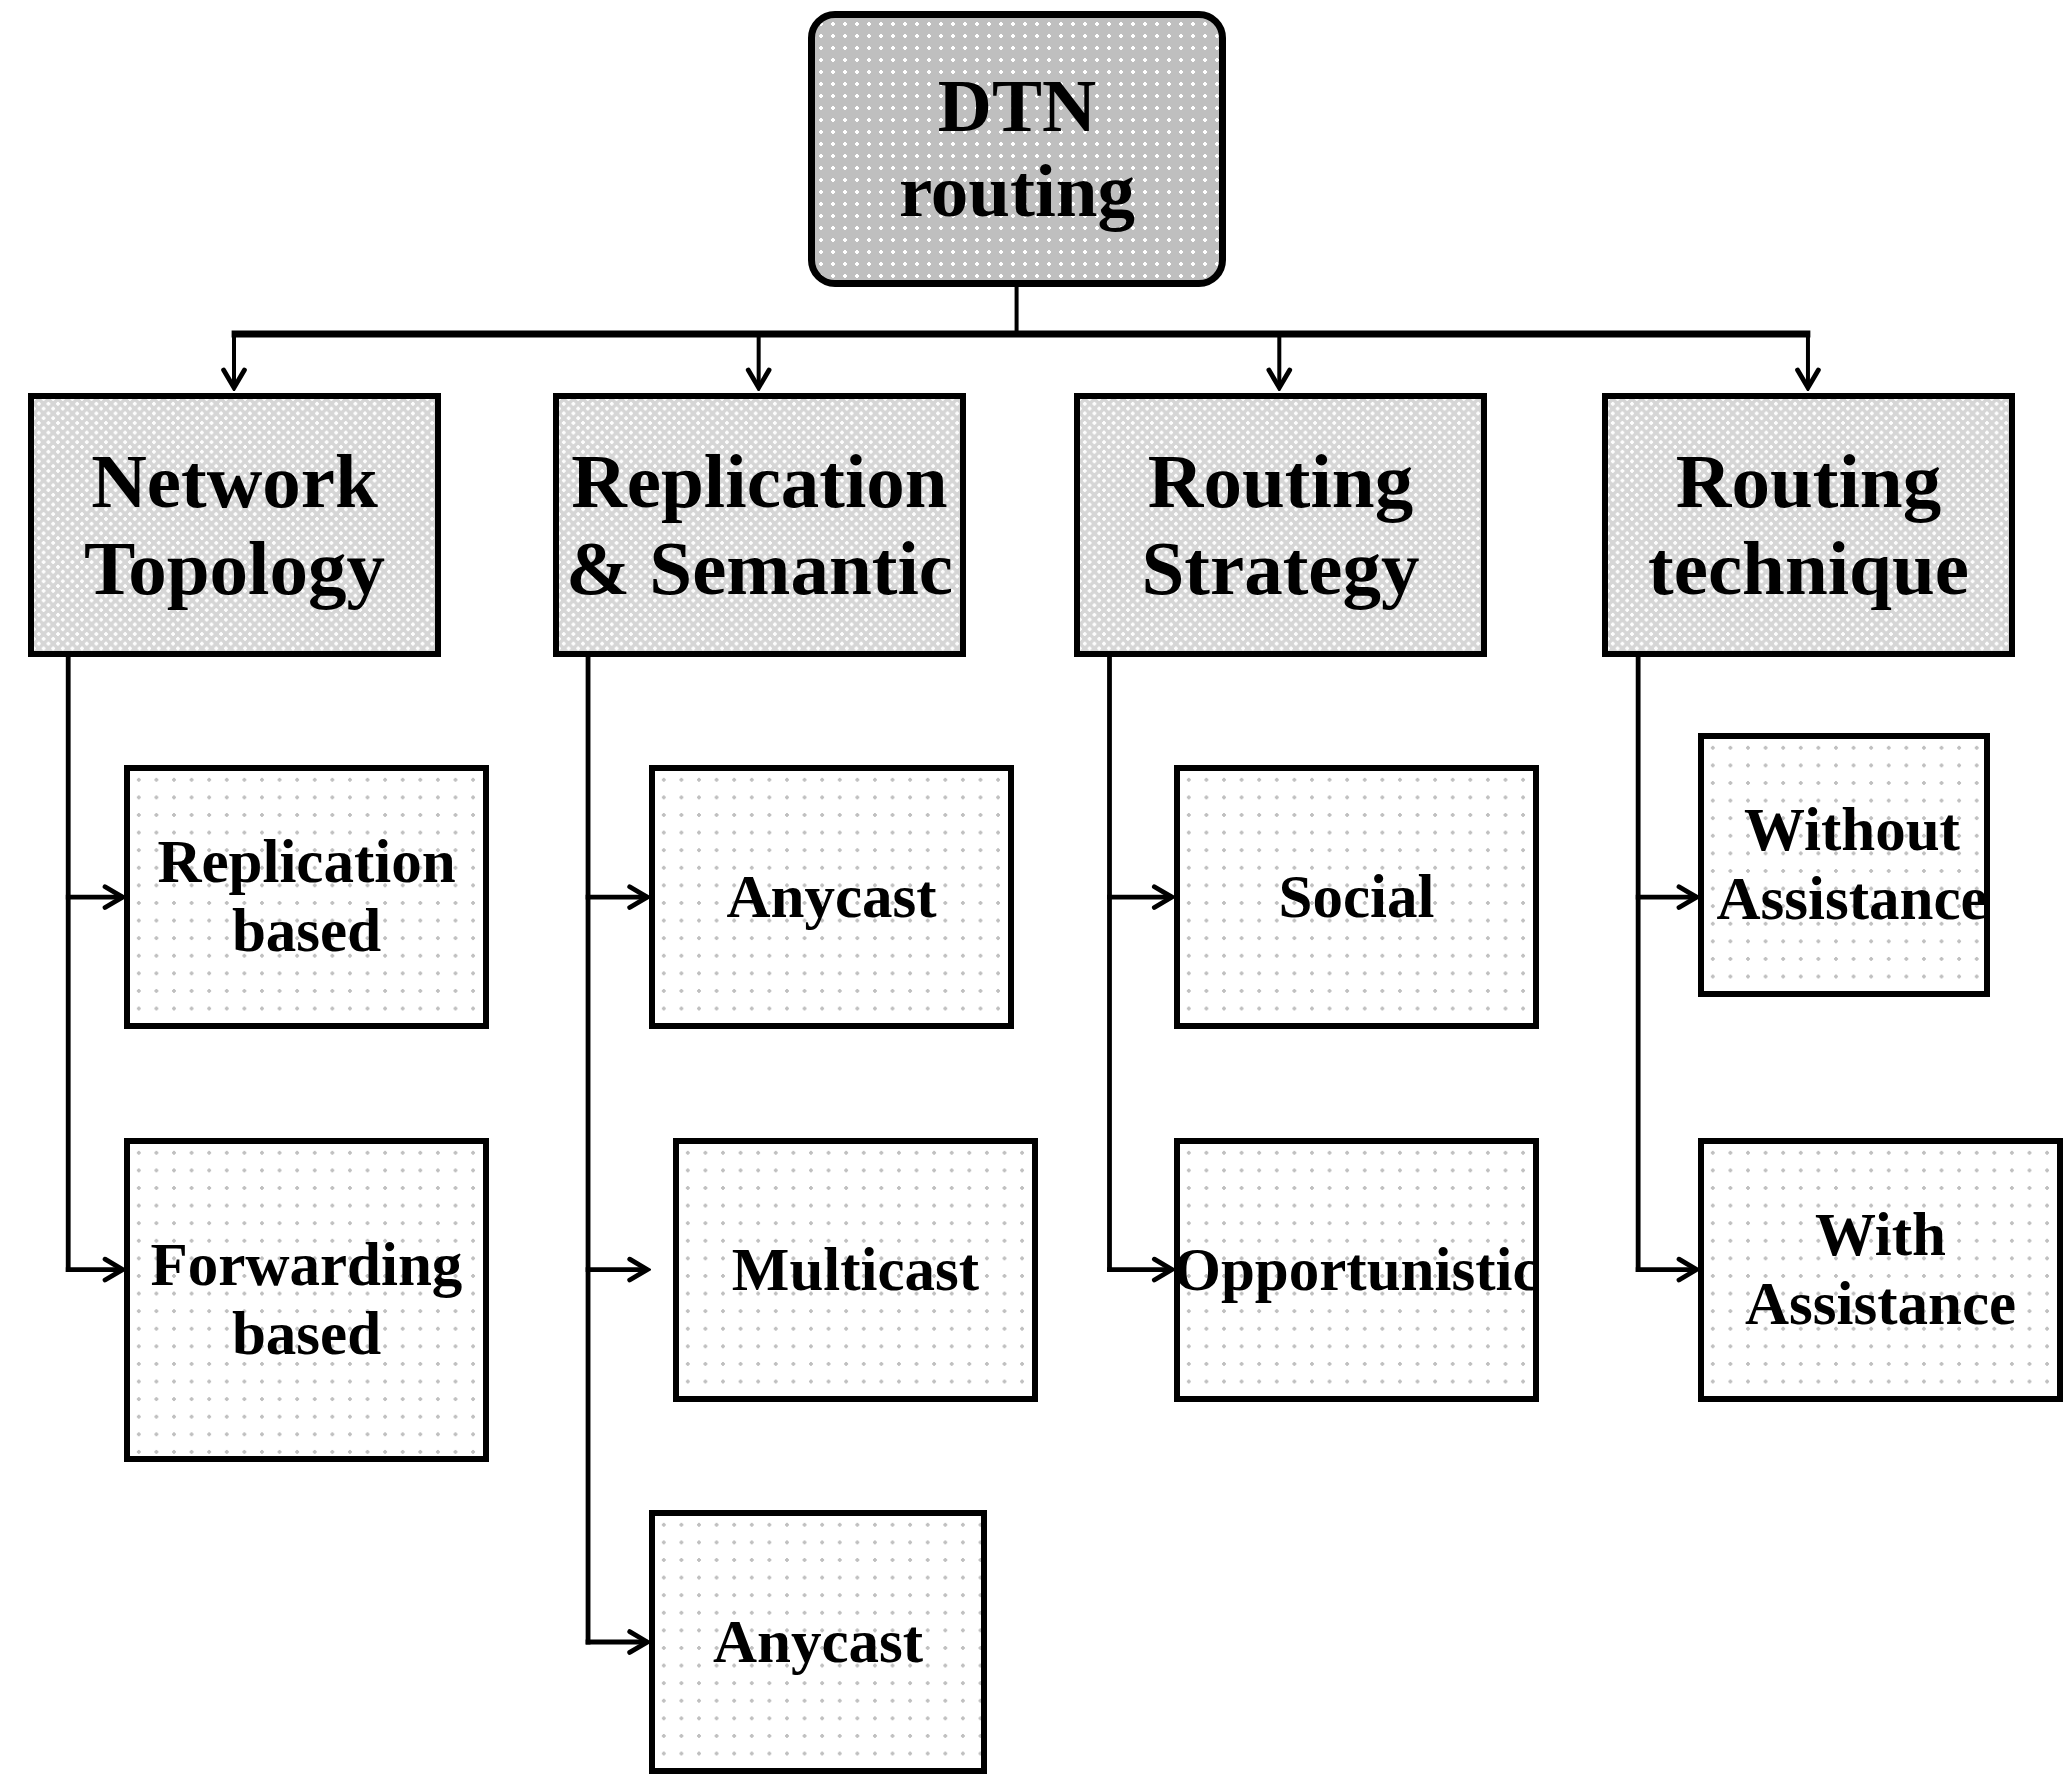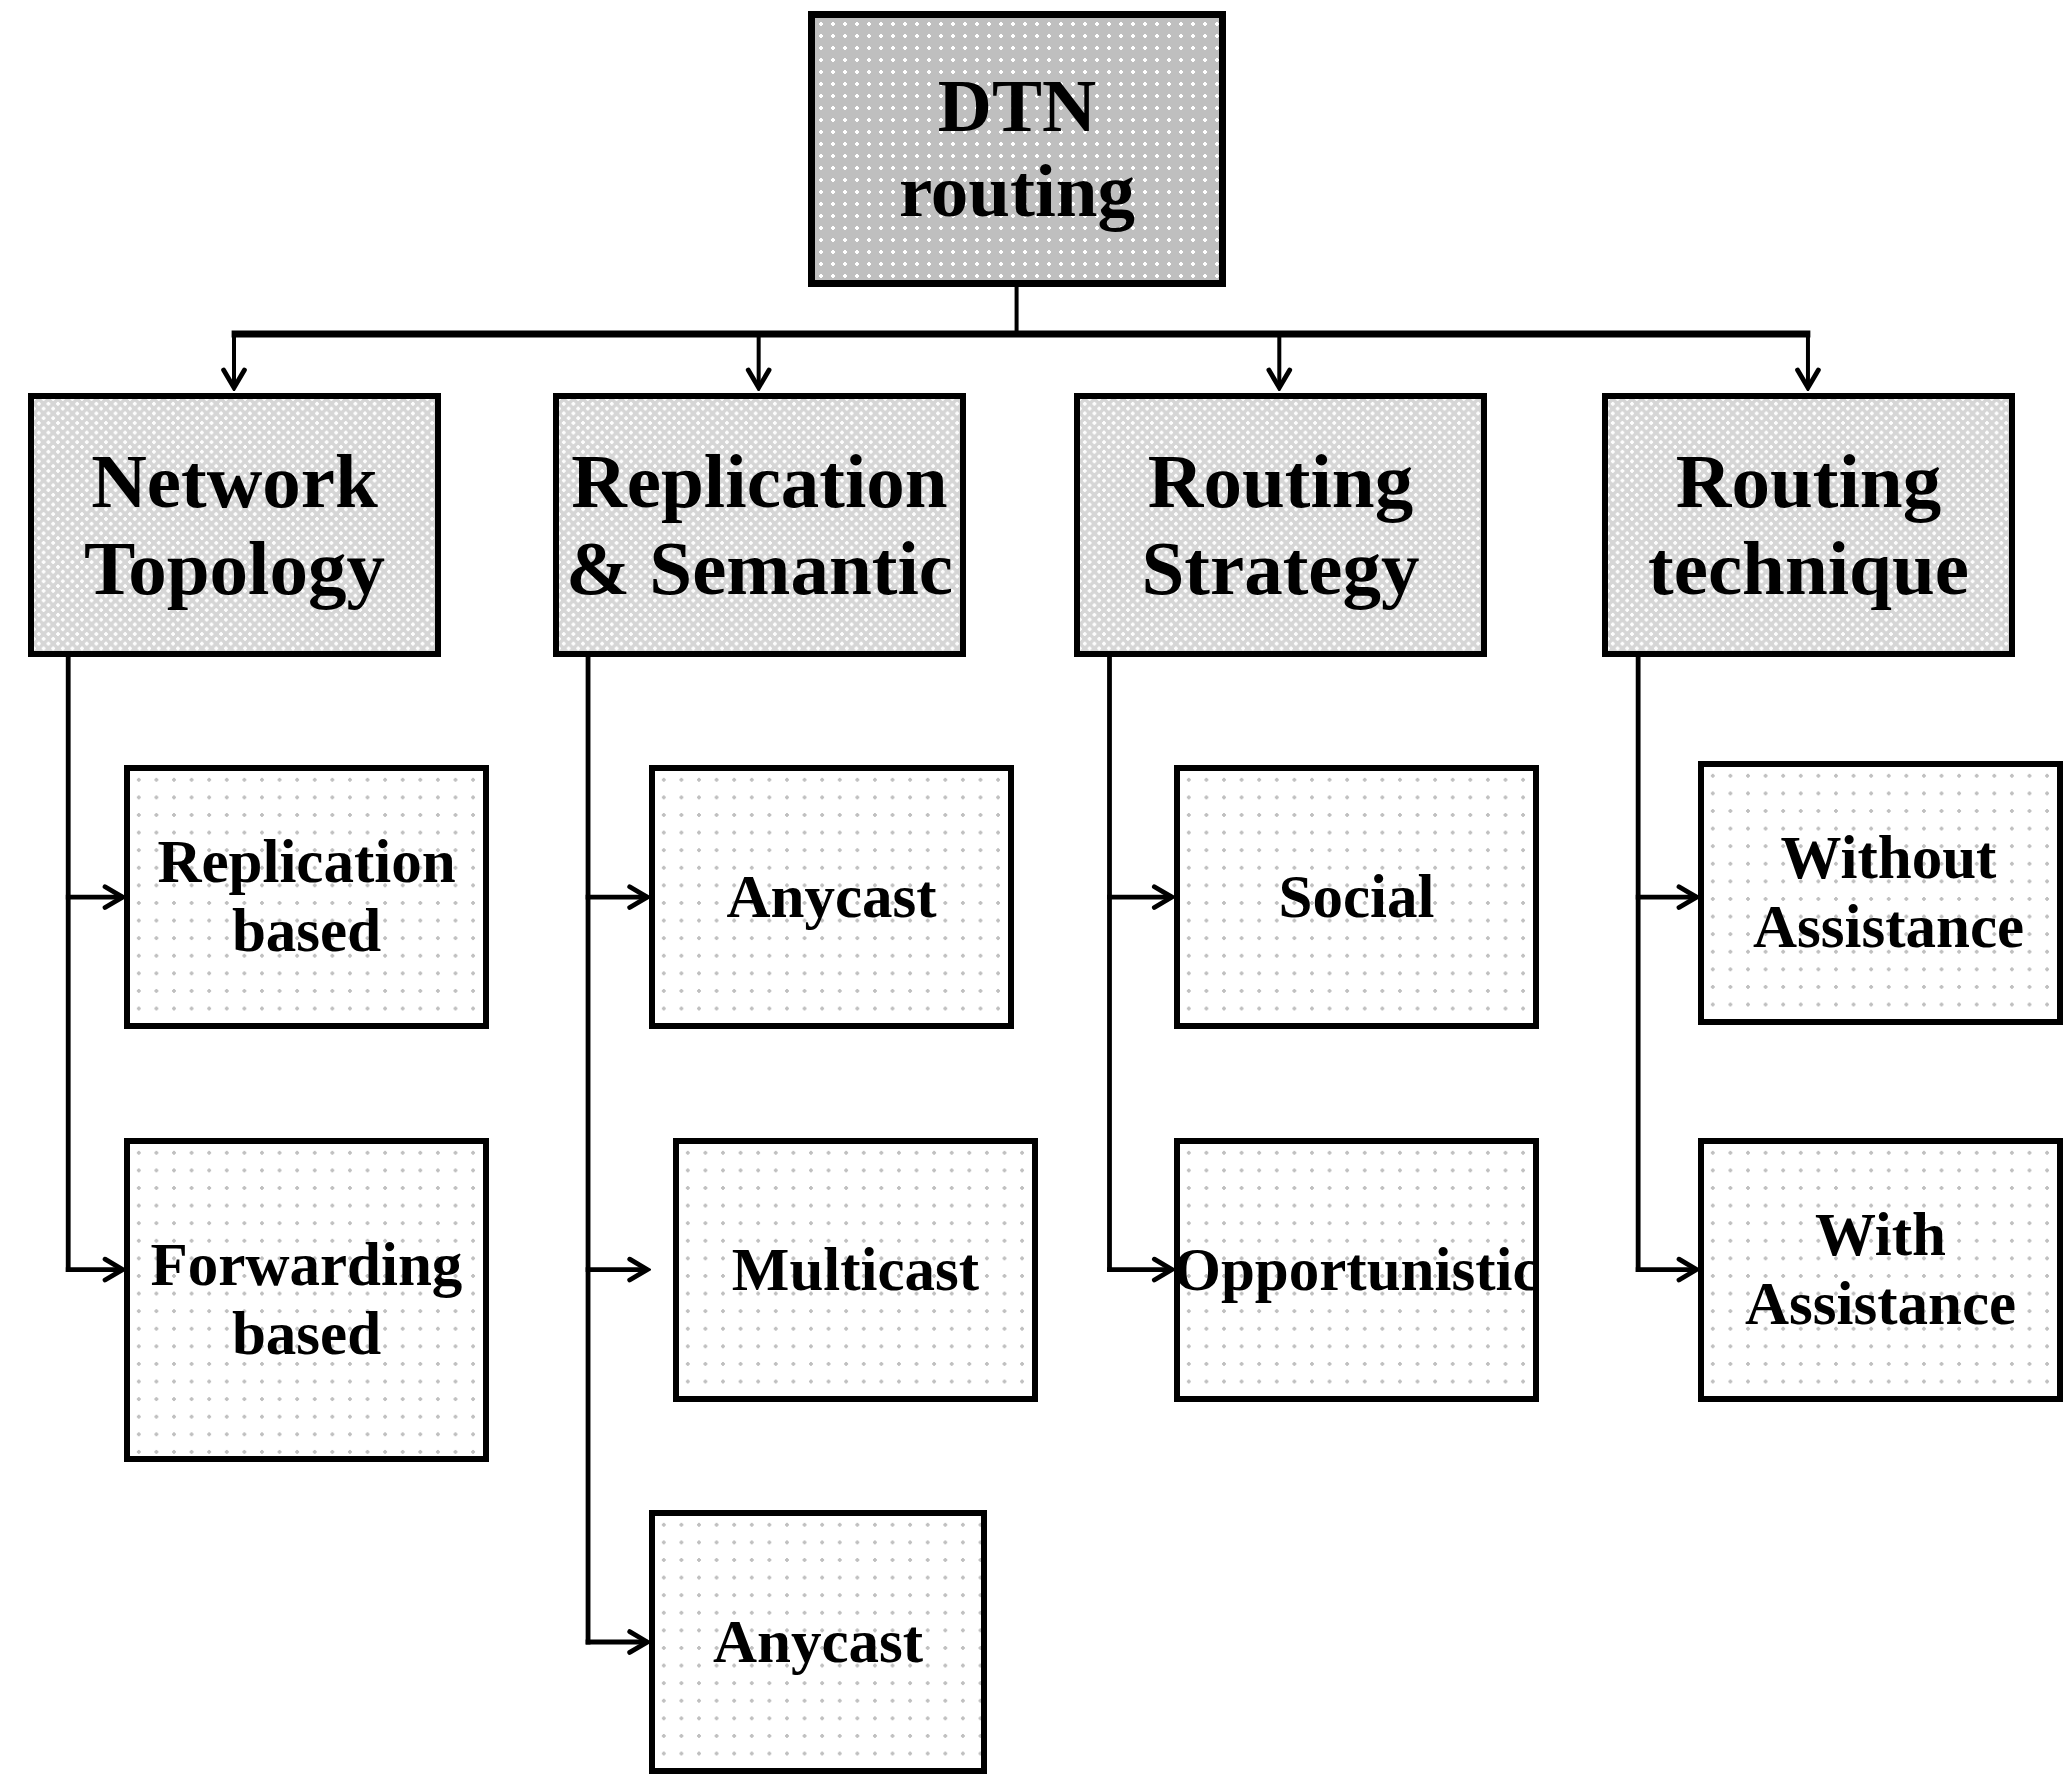--- a/index.html
+++ b/index.html
@@ -63,21 +63,21 @@
     <line x1="731" y1="1585" x2="808" y2="1585" stroke-width="6" marker-end="url(#arrowhead)"></line>
     <line x1="731" y1="2050" x2="808" y2="2050" stroke-width="6" marker-end="url(#arrowhead)"></line>
 
     <line x1="1382" y1="1120" x2="1463" y2="1120" stroke-width="6" marker-end="url(#arrowhead)"></line>
     <line x1="1382" y1="1585" x2="1463" y2="1585" stroke-width="6" marker-end="url(#arrowhead)"></line>
 
     <line x1="2042" y1="1120" x2="2118" y2="1120" stroke-width="6" marker-end="url(#arrowhead)"></line>
     <line x1="2042" y1="1585" x2="2118" y2="1585" stroke-width="6" marker-end="url(#arrowhead)"></line>
   </svg>
 
-  <div class="box root" style="left:808px;top:11.2px;width:418px;height:276px;">
+  <div class="box root" style="left:808px;top:11.2px;width:418px;height:276px;border-radius:27px;">
     <span class="label">DTN routing</span>
   </div>
 
   <div class="box branch" style="left:28px;top:393px;width:413px;height:264px;">
     <span class="label">Network
 Topology</span>
   </div>
   <div class="box branch" style="left:553px;top:393px;width:413px;height:264px;">
     <span class="label">Replication
 &amp; Semantic</span>
@@ -110,21 +110,21 @@
     <span class="label">Anycast</span>
   </div>
 
   <div class="box leaf" style="left:1174px;top:765px;width:365px;height:264px;">
     <span class="label">Social</span>
   </div>
   <div class="box leaf" style="left:1174px;top:1138px;width:365px;height:264px;">
     <span class="label">Opportunistic</span>
   </div>
 
-  <div class="box leaf" style="left:1698px;top:761px;width:365px;height:264px;padding-left:16px;">
+  <div class="box leaf" style="left:1698px;top:733px;width:292px;height:264px;padding-left:16px;">
     <span class="label">Without
 Assistance</span>
   </div>
   <div class="box leaf" style="left:1698px;top:1138px;width:365px;height:264px;">
     <span class="label">With
 Assistance</span>
   </div>
 
 </div>
 

